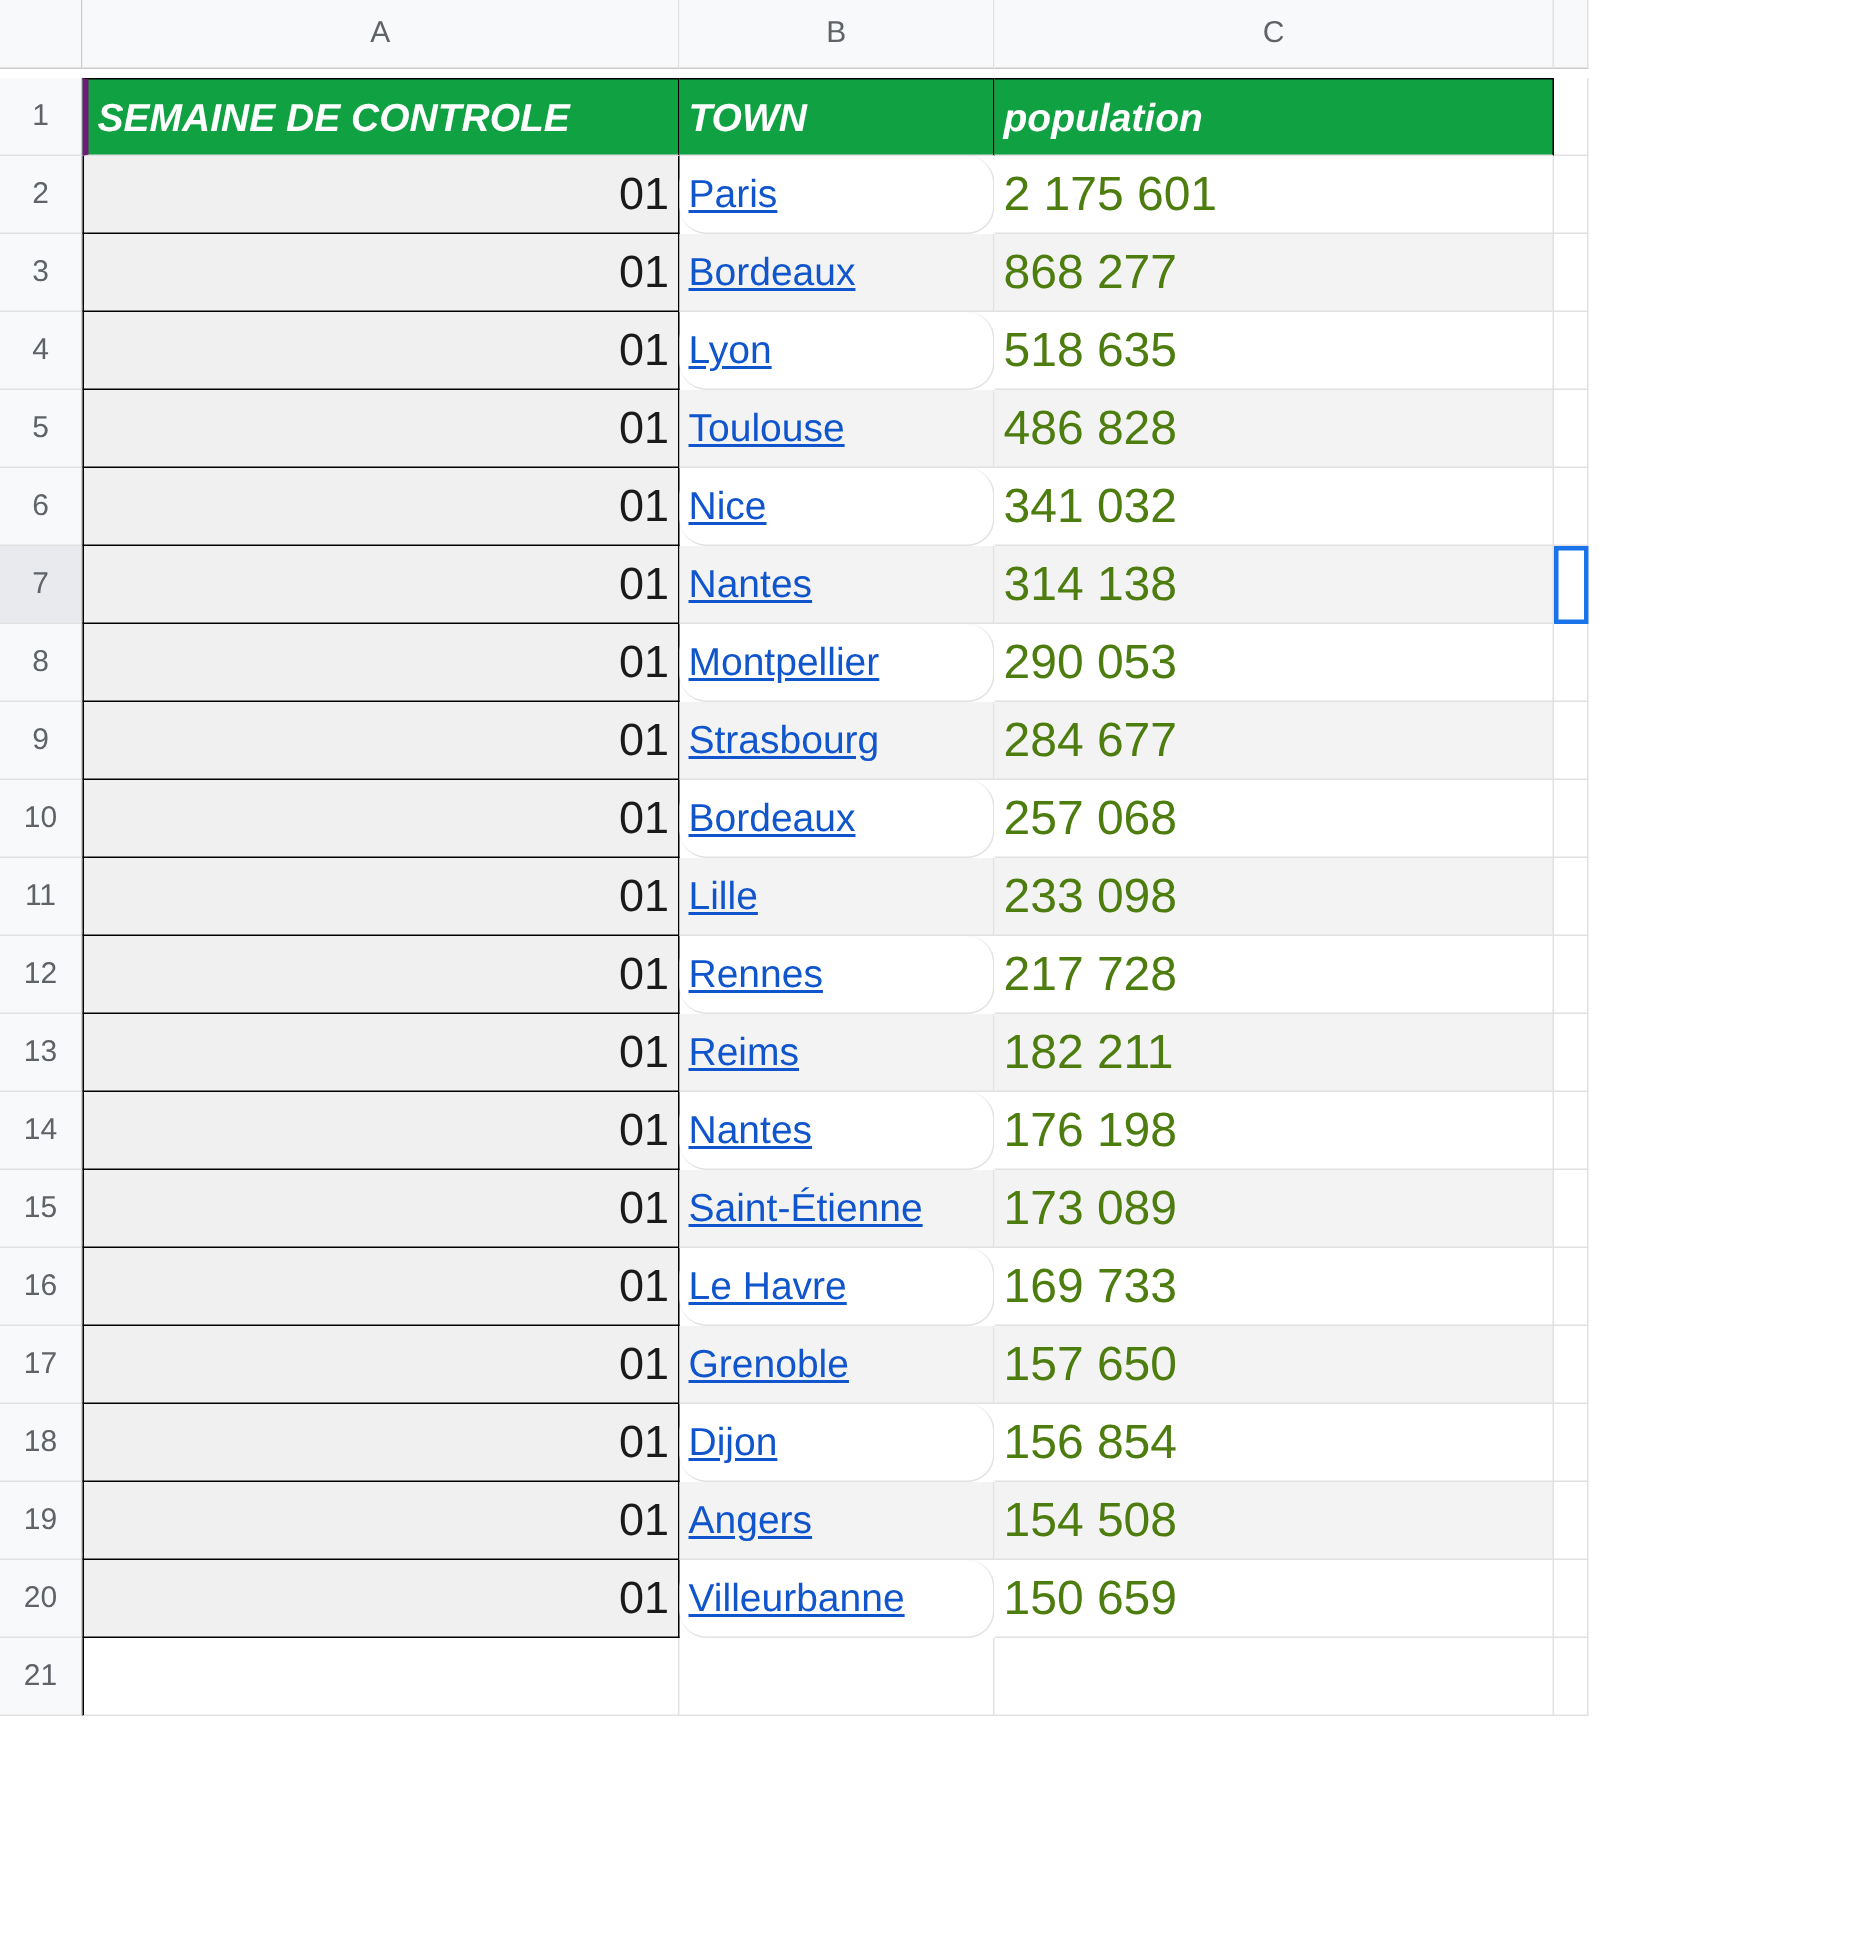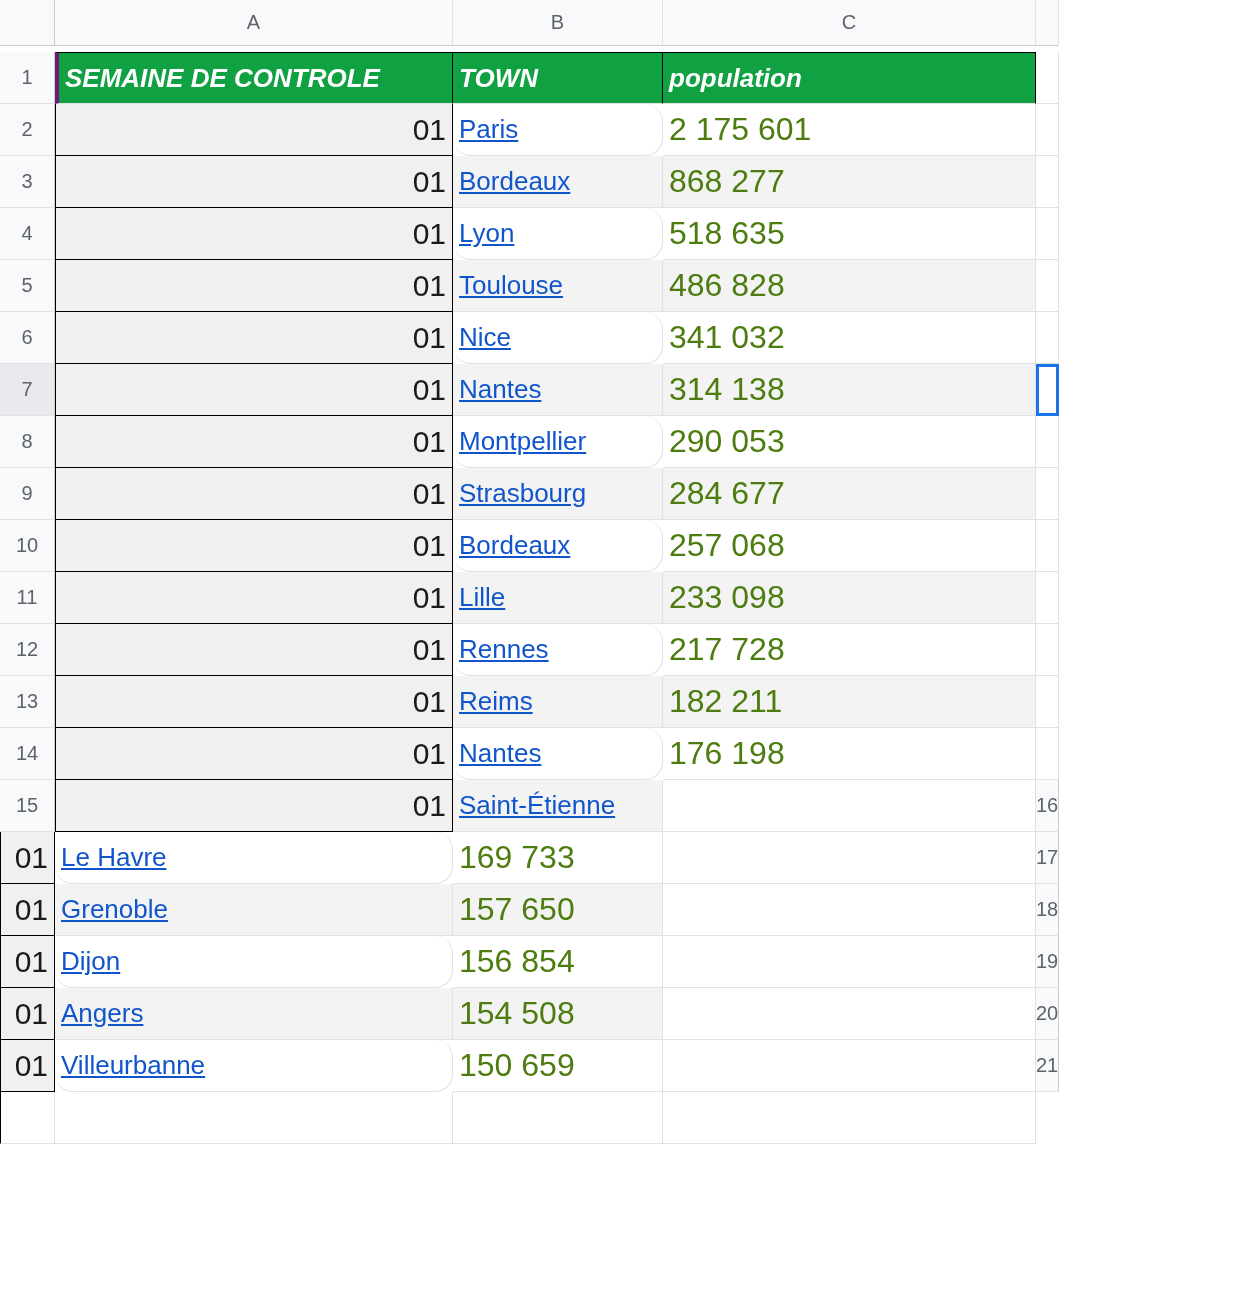--- a/index.html
+++ b/index.html
@@ -184,20 +184,21 @@
     <div class="cell cell-c cell-c-odd">182 211</div>
     <div class="extra"></div>
     <div class="row-header">14</div>
     <div class="cell cell-a">01</div>
     <div class="cell cell-b cell-b-even">Nantes</div>
     <div class="cell cell-c cell-c-even">176 198</div>
     <div class="extra"></div>
     <div class="row-header">15</div>
     <div class="cell cell-a">01</div>
     <div class="cell cell-b cell-b-odd">Saint-Étienne</div>
+    <div class="cell cell-c cell-c-odd">173 089</div>
     <div class="extra"></div>
     <div class="row-header">16</div>
     <div class="cell cell-a">01</div>
     <div class="cell cell-b cell-b-even">Le Havre</div>
     <div class="cell cell-c cell-c-even">169 733</div>
     <div class="extra"></div>
     <div class="row-header">17</div>
     <div class="cell cell-a">01</div>
     <div class="cell cell-b cell-b-odd">Grenoble</div>
     <div class="cell cell-c cell-c-odd">157 650</div>

